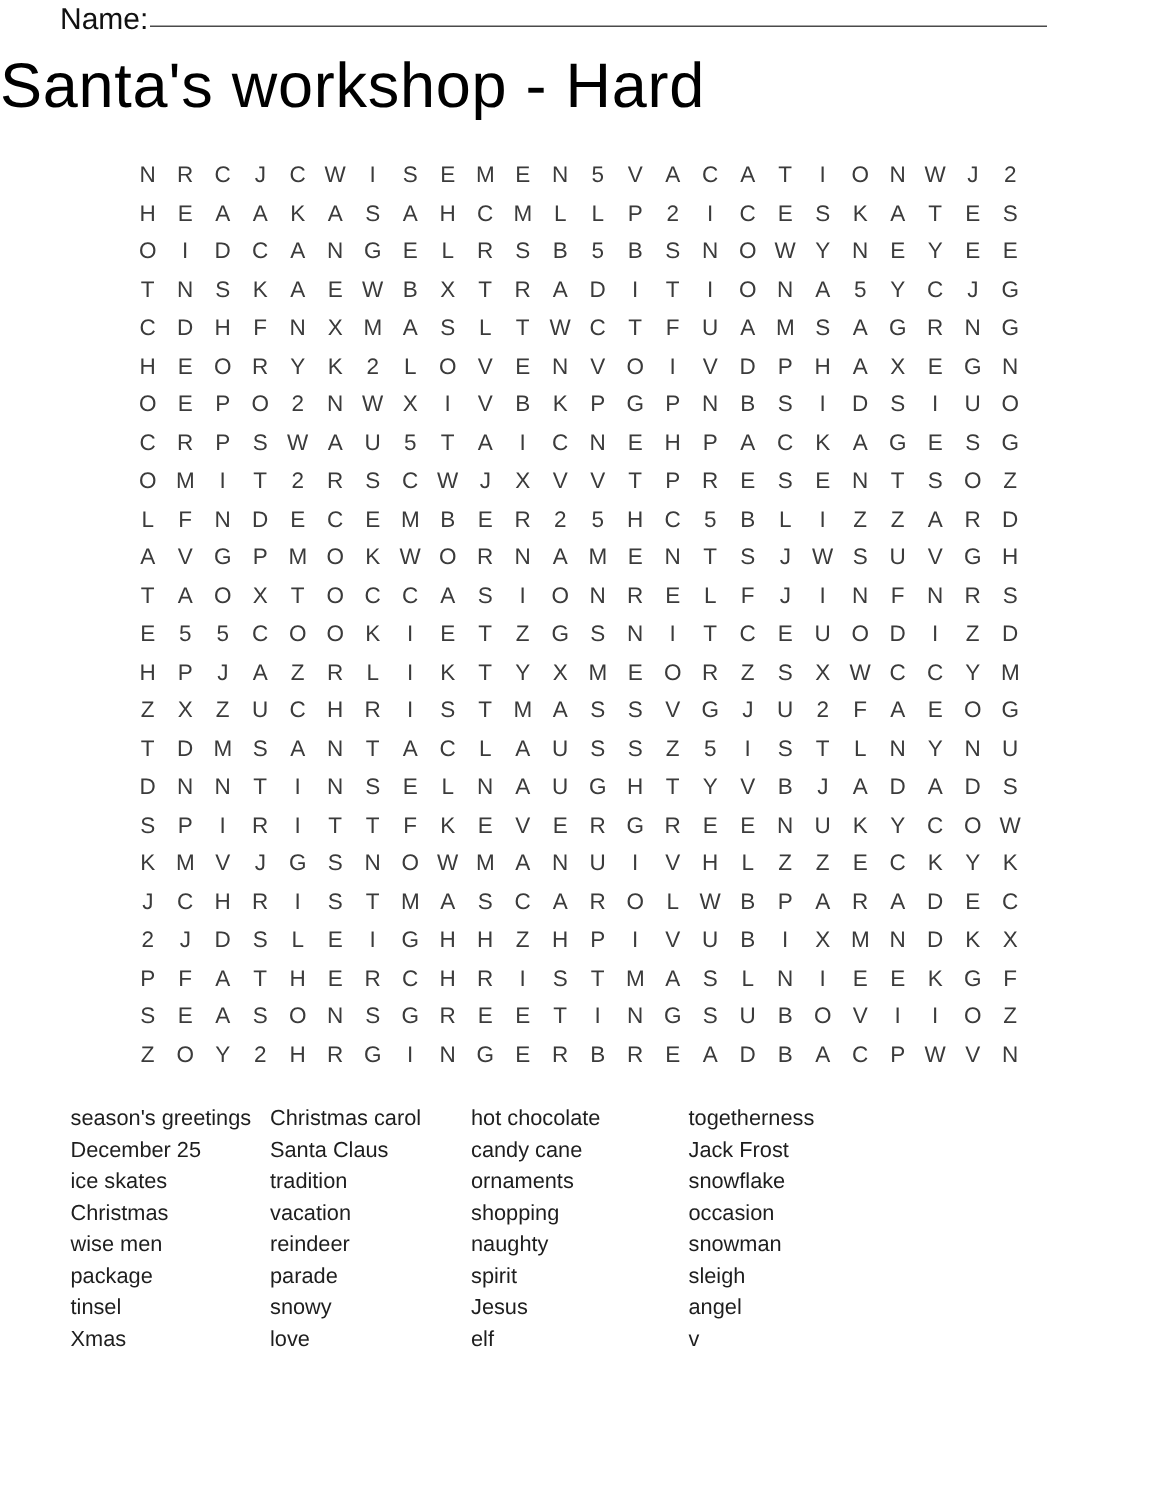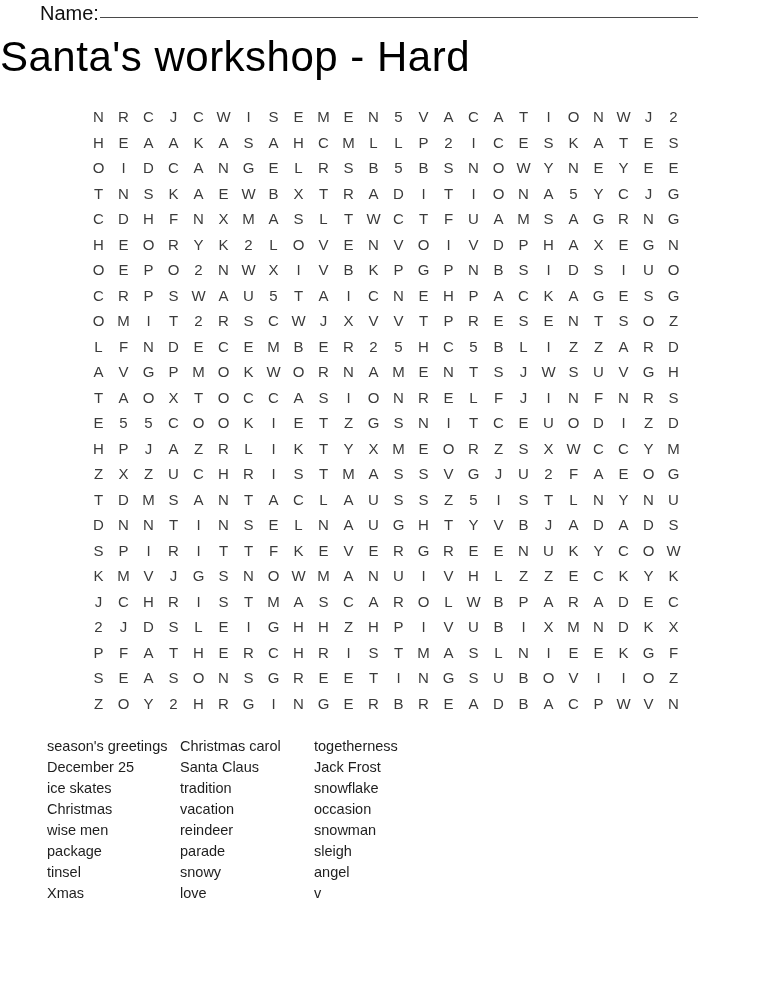--- a/index.html
+++ b/index.html
@@ -58,21 +58,21 @@
     left: 47px; top: 736px;
     display: flex;
     flex-direction: row;
     align-items: center;
   }
   .word-col { display: flex; flex-direction: column; }
   .word-col-0 { width: 133px; }
   .word-col-1 { width: 138px; }
   .word-col-2 { width: 134px; }
   .word-col-3 { width: 133px; }
-  .word-col-4 { width: 136px; }
+  .word-col-4 { width: 136px; margin-left: 12px; }
   .word-item {
     font-size: 14.5px;
     line-height: 21px;
     color: #1e1e1e;
     white-space: nowrap;
   }
 </style>
 </head>
 <body>
 
@@ -676,20 +676,30 @@
     <div class="word-col word-col-2">
       <div class="word-item">Christmas carol</div>
       <div class="word-item">Santa Claus</div>
       <div class="word-item">tradition</div>
       <div class="word-item">vacation</div>
       <div class="word-item">reindeer</div>
       <div class="word-item">parade</div>
       <div class="word-item">snowy</div>
       <div class="word-item">love</div>
     </div>
+    <div class="word-col word-col-3">
+      <div class="word-item">hot chocolate</div>
+      <div class="word-item">candy cane</div>
+      <div class="word-item">ornaments</div>
+      <div class="word-item">shopping</div>
+      <div class="word-item">naughty</div>
+      <div class="word-item">spirit</div>
+      <div class="word-item">Jesus</div>
+      <div class="word-item">elf</div>
+    </div>
     <div class="word-col word-col-4">
       <div class="word-item">togetherness</div>
       <div class="word-item">Jack Frost</div>
       <div class="word-item">snowflake</div>
       <div class="word-item">occasion</div>
       <div class="word-item">snowman</div>
       <div class="word-item">sleigh</div>
       <div class="word-item">angel</div>
       <div class="word-item">v</div>
     </div>

